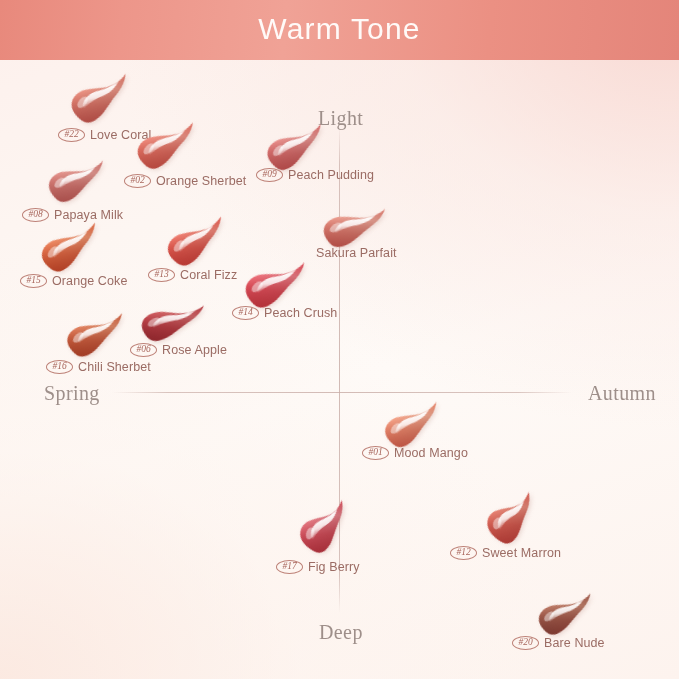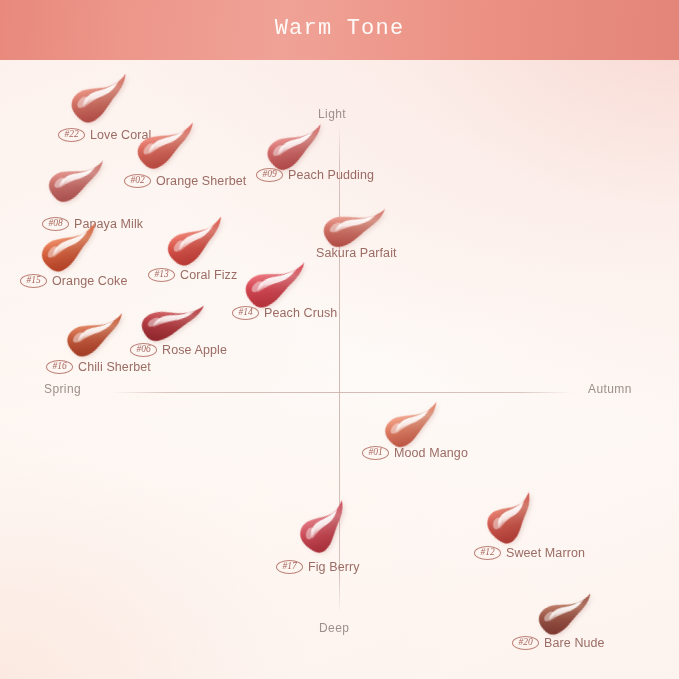--- a/index.html
+++ b/index.html
@@ -33,23 +33,23 @@
     top: 0; left: 0;
     width: 679px;
     height: 60px;
     background: linear-gradient(95deg, #e8897c 0%, #ed968a 18%, #f0a296 42%, #eb9083 72%, #e4857a 100%);
     display: flex;
     align-items: center;
     justify-content: center;
     z-index: 40;
   }
   #header-title {
-    font-family: Liberation Mono, monospace;
+    font-family: Liberation Sans, sans-serif;
     color: #fffaf8;
-    font-size: 22px;
+    font-size: 30px;
     letter-spacing: 1.2px;
     line-height: 1;
     padding-bottom: 2px;
   }
 
   
   .axis-line {
     position: absolute;
     background: transparent;
     z-index: 5;
@@ -64,23 +64,23 @@
   #axis-vertical {
     left: 339px;
     top: 126px;
     width: 1px;
     height: 487px;
     background: linear-gradient(180deg, rgba(214,188,182,0) 0%, rgba(203,176,170,0.75) 8%, rgba(198,170,164,0.8) 50%, rgba(203,176,170,0.75) 92%, rgba(214,188,182,0) 100%);
   }
 
   .axis-label {
     position: absolute;
-    font-family: Liberation Sans, sans-serif;
+    font-family: Liberation Serif, serif;
     color: #9e8f8a;
-    font-size: 12px;
+    font-size: 20px;
     letter-spacing: 0.4px;
     z-index: 6;
     white-space: nowrap;
   }
   #axis-label-light { left: 318px; top: 107px; }
   #axis-label-deep  { left: 319px; top: 621px; }
   #axis-label-spring { left: 44px; top: 382px; }
   #axis-label-autumn { left: 588px; top: 382px; }
 
   
@@ -274,21 +274,21 @@
               <linearGradient id="g_papaya-milk_sh" x1="0%" y1="0%" x2="0%" y2="100%">
                 <stop offset="0" stop-color="rgba(0,0,0,0)"></stop>
                 <stop offset="1" stop-color="rgba(90,20,20,0.30)"></stop>
               </linearGradient>
             </defs>
             <path d="M14,32 C10,16 24,6 40,9 C55,12 66,20 80,19 C90,18 97,15 99,13 C95,21 86,28 74,33 C60,39 48,49 34,50 C21,51 17,43 14,32 Z" fill="url(#g_papaya-milk)"></path>
             <path d="M14,32 C10,16 24,6 40,9 C55,12 66,20 80,19 C90,18 97,15 99,13 C95,21 86,28 74,33 C60,39 48,49 34,50 C21,51 17,43 14,32 Z" fill="url(#g_papaya-milk_sh)"></path>
             <path d="M28,26 C34,17 46,15 58,18 C68,20 78,20 88,17 C78,24 68,27 57,26 C45,25 35,27 28,30 Z" fill="url(#g_papaya-milk_gl)"></path>
             <ellipse cx="30" cy="22" rx="9" ry="5" fill="rgba(255,255,255,0.45)" transform="rotate(-22 30 22)"></ellipse>
           </svg></div>
-        <div class="swatch-label" style="left: 22px; top: 217px; margin-left: 20px;">
+        <div class="swatch-label" style="left: 22px; top: 208px;">
           <span class="swatch-badge">#08</span>
           <span class="swatch-name">Papaya Milk</span>
         </div>
       </div>
       <div class="swatch-entry" style="left: 0px; top: 0px;">
         <div class="swatch-art" style="left: 32px; top: 228px; width: 74px; height: 46px; transform: rotate(-28deg); filter: drop-shadow(rgba(170, 110, 100, 0.22) 1px 2px 2px);"><svg width="74" height="46" viewBox="0 0 100 62" preserveAspectRatio="none">
             <defs>
               <linearGradient id="g_orange-coke" x1="8%" y1="85%" x2="92%" y2="10%">
                 <stop offset="0" stop-color="#d8542f"></stop>
                 <stop offset="0.35" stop-color="#e56b45"></stop>
@@ -543,21 +543,21 @@
               <linearGradient id="g_sweet-marron_sh" x1="0%" y1="0%" x2="0%" y2="100%">
                 <stop offset="0" stop-color="rgba(0,0,0,0)"></stop>
                 <stop offset="1" stop-color="rgba(90,20,20,0.30)"></stop>
               </linearGradient>
             </defs>
             <path d="M14,32 C10,16 24,6 40,9 C55,12 66,20 80,19 C90,18 97,15 99,13 C95,21 86,28 74,33 C60,39 48,49 34,50 C21,51 17,43 14,32 Z" fill="url(#g_sweet-marron)"></path>
             <path d="M14,32 C10,16 24,6 40,9 C55,12 66,20 80,19 C90,18 97,15 99,13 C95,21 86,28 74,33 C60,39 48,49 34,50 C21,51 17,43 14,32 Z" fill="url(#g_sweet-marron_sh)"></path>
             <path d="M28,26 C34,17 46,15 58,18 C68,20 78,20 88,17 C78,24 68,27 57,26 C45,25 35,27 28,30 Z" fill="url(#g_sweet-marron_gl)"></path>
             <ellipse cx="30" cy="22" rx="9" ry="5" fill="rgba(255,255,255,0.45)" transform="rotate(-22 30 22)"></ellipse>
           </svg></div>
-        <div class="swatch-label" style="left: 450px; top: 546px; margin-left: 24px;">
+        <div class="swatch-label" style="left: 450px; top: 546px;">
           <span class="swatch-badge">#12</span>
           <span class="swatch-name">Sweet Marron</span>
         </div>
       </div>
       <div class="swatch-entry" style="left: 0px; top: 0px;">
         <div class="swatch-art" style="left: 530px; top: 596px; width: 68px; height: 42px; transform: rotate(-22deg); filter: drop-shadow(rgba(170, 110, 100, 0.22) 1px 2px 2px);"><svg width="68" height="42" viewBox="0 0 100 62" preserveAspectRatio="none">
             <defs>
               <linearGradient id="g_bare-nude" x1="8%" y1="85%" x2="92%" y2="10%">
                 <stop offset="0" stop-color="#8f4a3e"></stop>
                 <stop offset="0.35" stop-color="#a55c4c"></stop>

